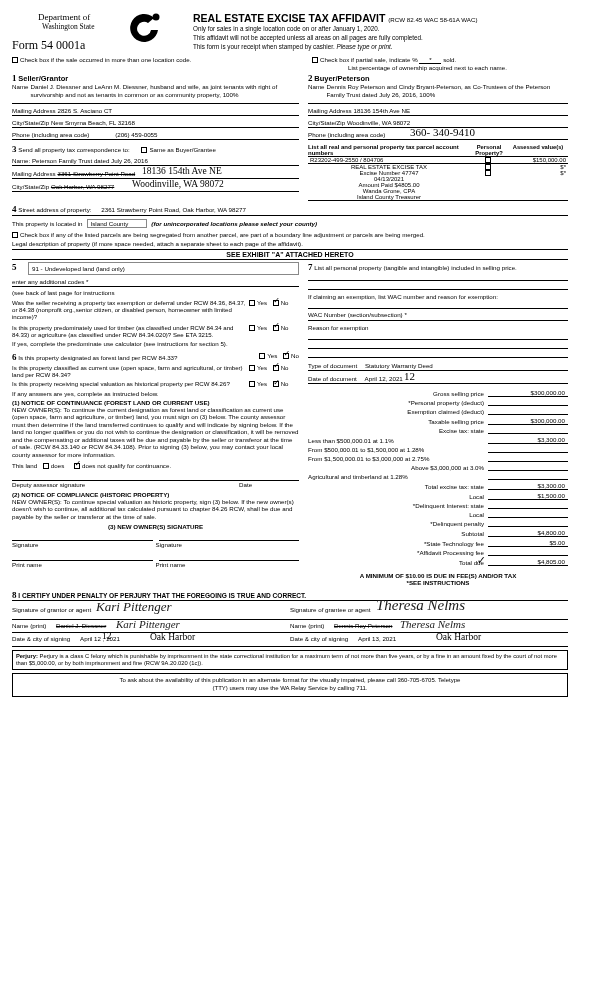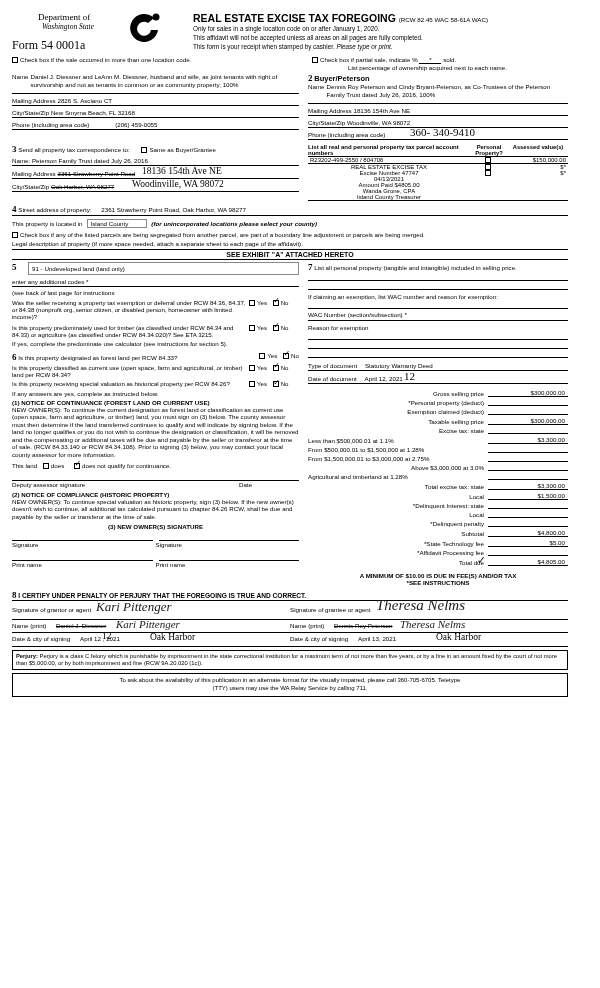--- a/index.html
+++ b/index.html
@@ -12,21 +12,21 @@
     color: #000;
     width: 600px;
   }
   .page { width: 580px; height: 988px; position: relative; padding: 8px 12px; }
 
   
   .hdr { display: flex; align-items: flex-start; }
   .hdr-left { width: 175px; position: relative; padding-top: 4px; }
   .dept { font-size: 9px; font-family: "Liberation Serif", serif; margin-left: 26px; }
   .rev { font-size: 17px; font-family: "Liberation Serif", serif; font-weight: bold; margin-left: 26px; line-height: 1; }
-  .wash { font-size: 7.5px; font-family: "Liberation Serif", serif; font-style: italic; margin-left: 30px; }
+  .wash { font-size: 7.5px; font-family: "Liberation Serif", serif; margin-left: 30px; }
   .formno { font-size: 12px; font-family: "Liberation Serif", serif; margin-top: 7px; }
   .logo-swirl {
     position: absolute; left: 112px; top: 2px; width: 40px; height: 40px;
   }
   .hdr-right { flex: 1; padding-left: 6px; padding-top: 4px; }
   .title { font-size: 10.5px; font-weight: bold; }
   .title .small { font-size: 6.2px; font-weight: normal; }
   .sub { font-size: 6.3px; margin-top: 1px; line-height: 1.25; }
   .lbl { font-size: 6.2px; }
   .num { font-size: 9px; font-weight: bold; font-family: "Liberation Serif", serif; }
@@ -79,21 +79,21 @@
       <svg class="logo-swirl" viewBox="0 0 40 40">
         <path d="M30 8 A14 14 0 1 0 34 20 L27 20 A7 7 0 1 1 24 13 Z" fill="#000"></path>
         <circle cx="32" cy="7" r="3.5" fill="#000"></circle>
       </svg>
       <div class="dept">Department of</div>
       <div class="wash">Washington State</div>
       <div class="formno">Form 54 0001a</div>
     </div>
     <div class="hdr-right">
       <div class="title">
-        <span>REAL ESTATE EXCISE TAX FOREGOING</span>
+        <span>REAL ESTATE EXCISE TAX AFFIDAVIT</span>
         <span class="small">(RCW 82.45 WAC 58-61A WAC)</span>
       </div>
       <div class="sub">Only for sales in a single location code on or after January 1, 2020.</div>
       <div class="sub">This affidavit will not be accepted unless all areas on all pages are fully completed.</div>
       <div class="sub">
         <span>This form is your receipt when stamped by cashier.</span>
         <i>Please type or print.</i>
       </div>
     </div>
   </div>
@@ -105,20 +105,24 @@
     <div class="c2">
       <span class="cbx"></span><span>Check box if partial sale, indicate %</span>
       <span class="pctline">*</span>
       <span>sold.</span>
       <div class="rightnote">List percentage of ownership acquired next to each name.</div>
     </div>
   </div>
 
   <div class="two">
     <div class="lcol">
+      <div>
+        <span class="num">1</span>
+        <span class="secthead">Seller/Grantor</span>
+      </div>
       <div style="display:flex;">
         <span class="lbl">Name</span>
         <span class="lbl" style="flex:1; padding-left:2px; line-height:1.35;">Daniel J. Diessner and LeAnn M. Diessner, husband and wife, as joint tenants with right of survivorship and not as tenants in common or as community property, 100%</span>
       </div>
       <div style="border-bottom:1px solid #000; height:4px;"></div>
       <div style="margin-top:3px;">
         <span class="lbl">Mailing Address</span>
         <span class="lbl">2826 S. Asciano CT</span>
       </div>
       <div style="border-bottom:1px solid #000; height:2px;"></div>

